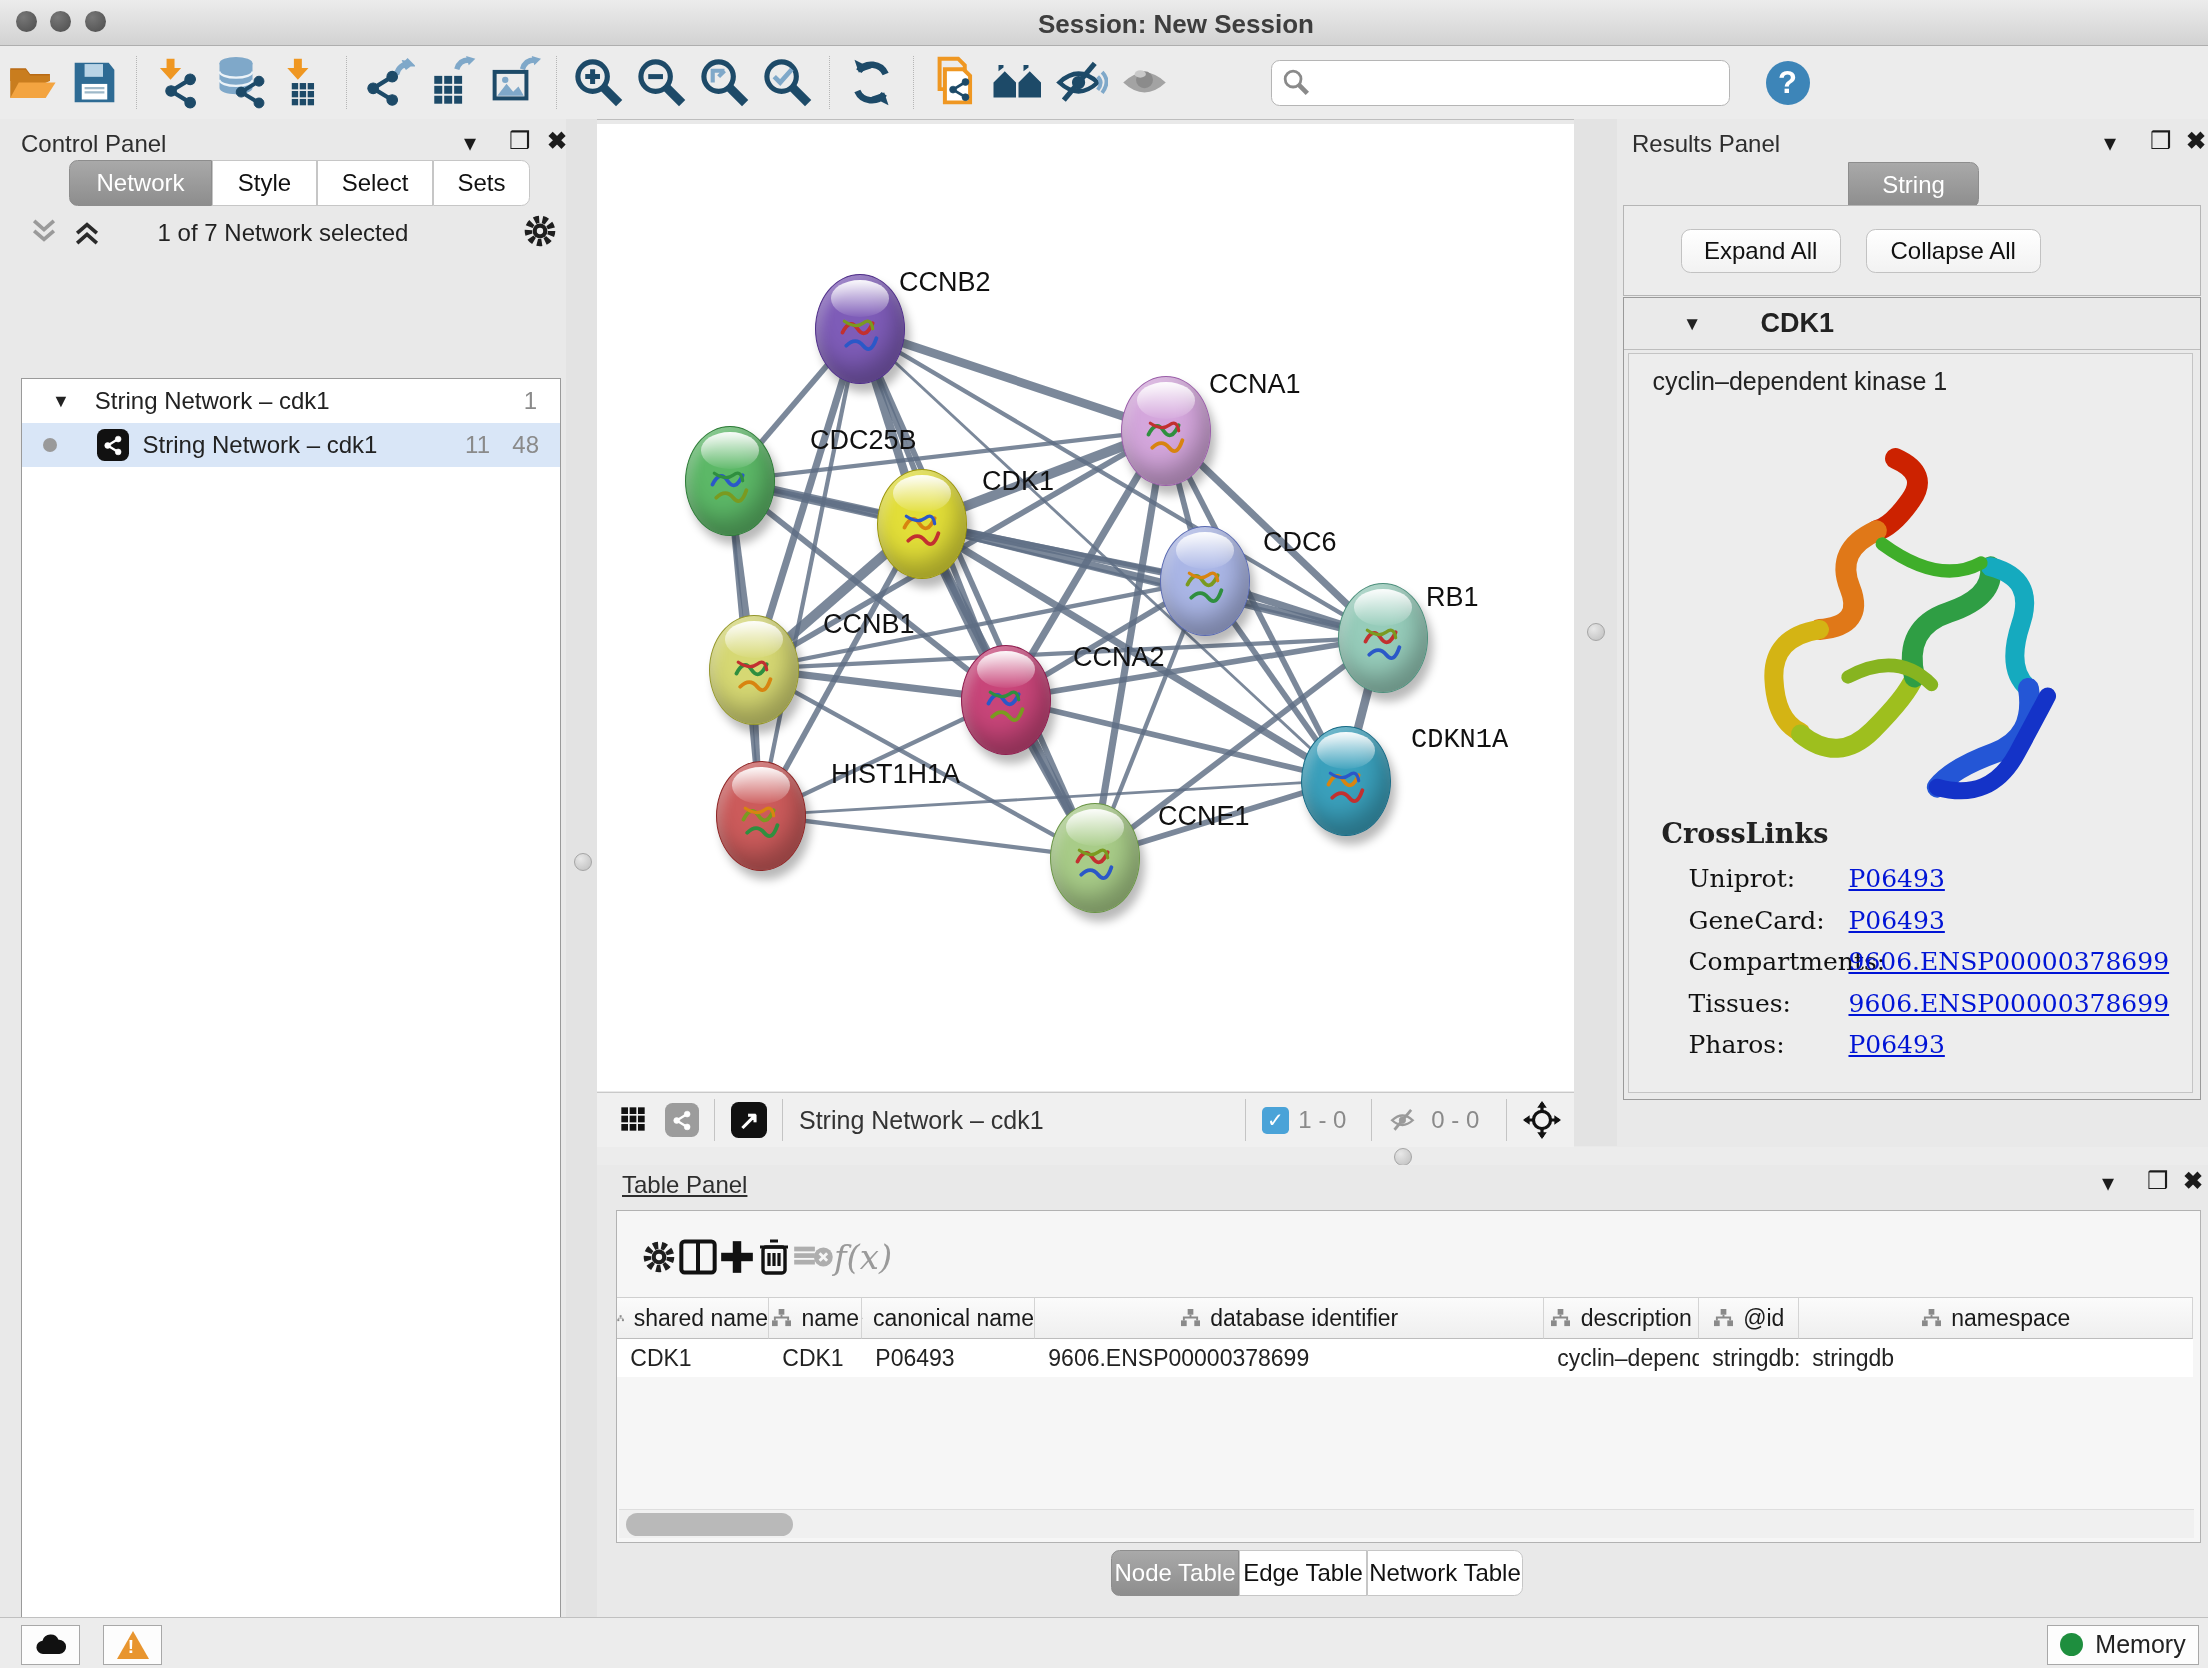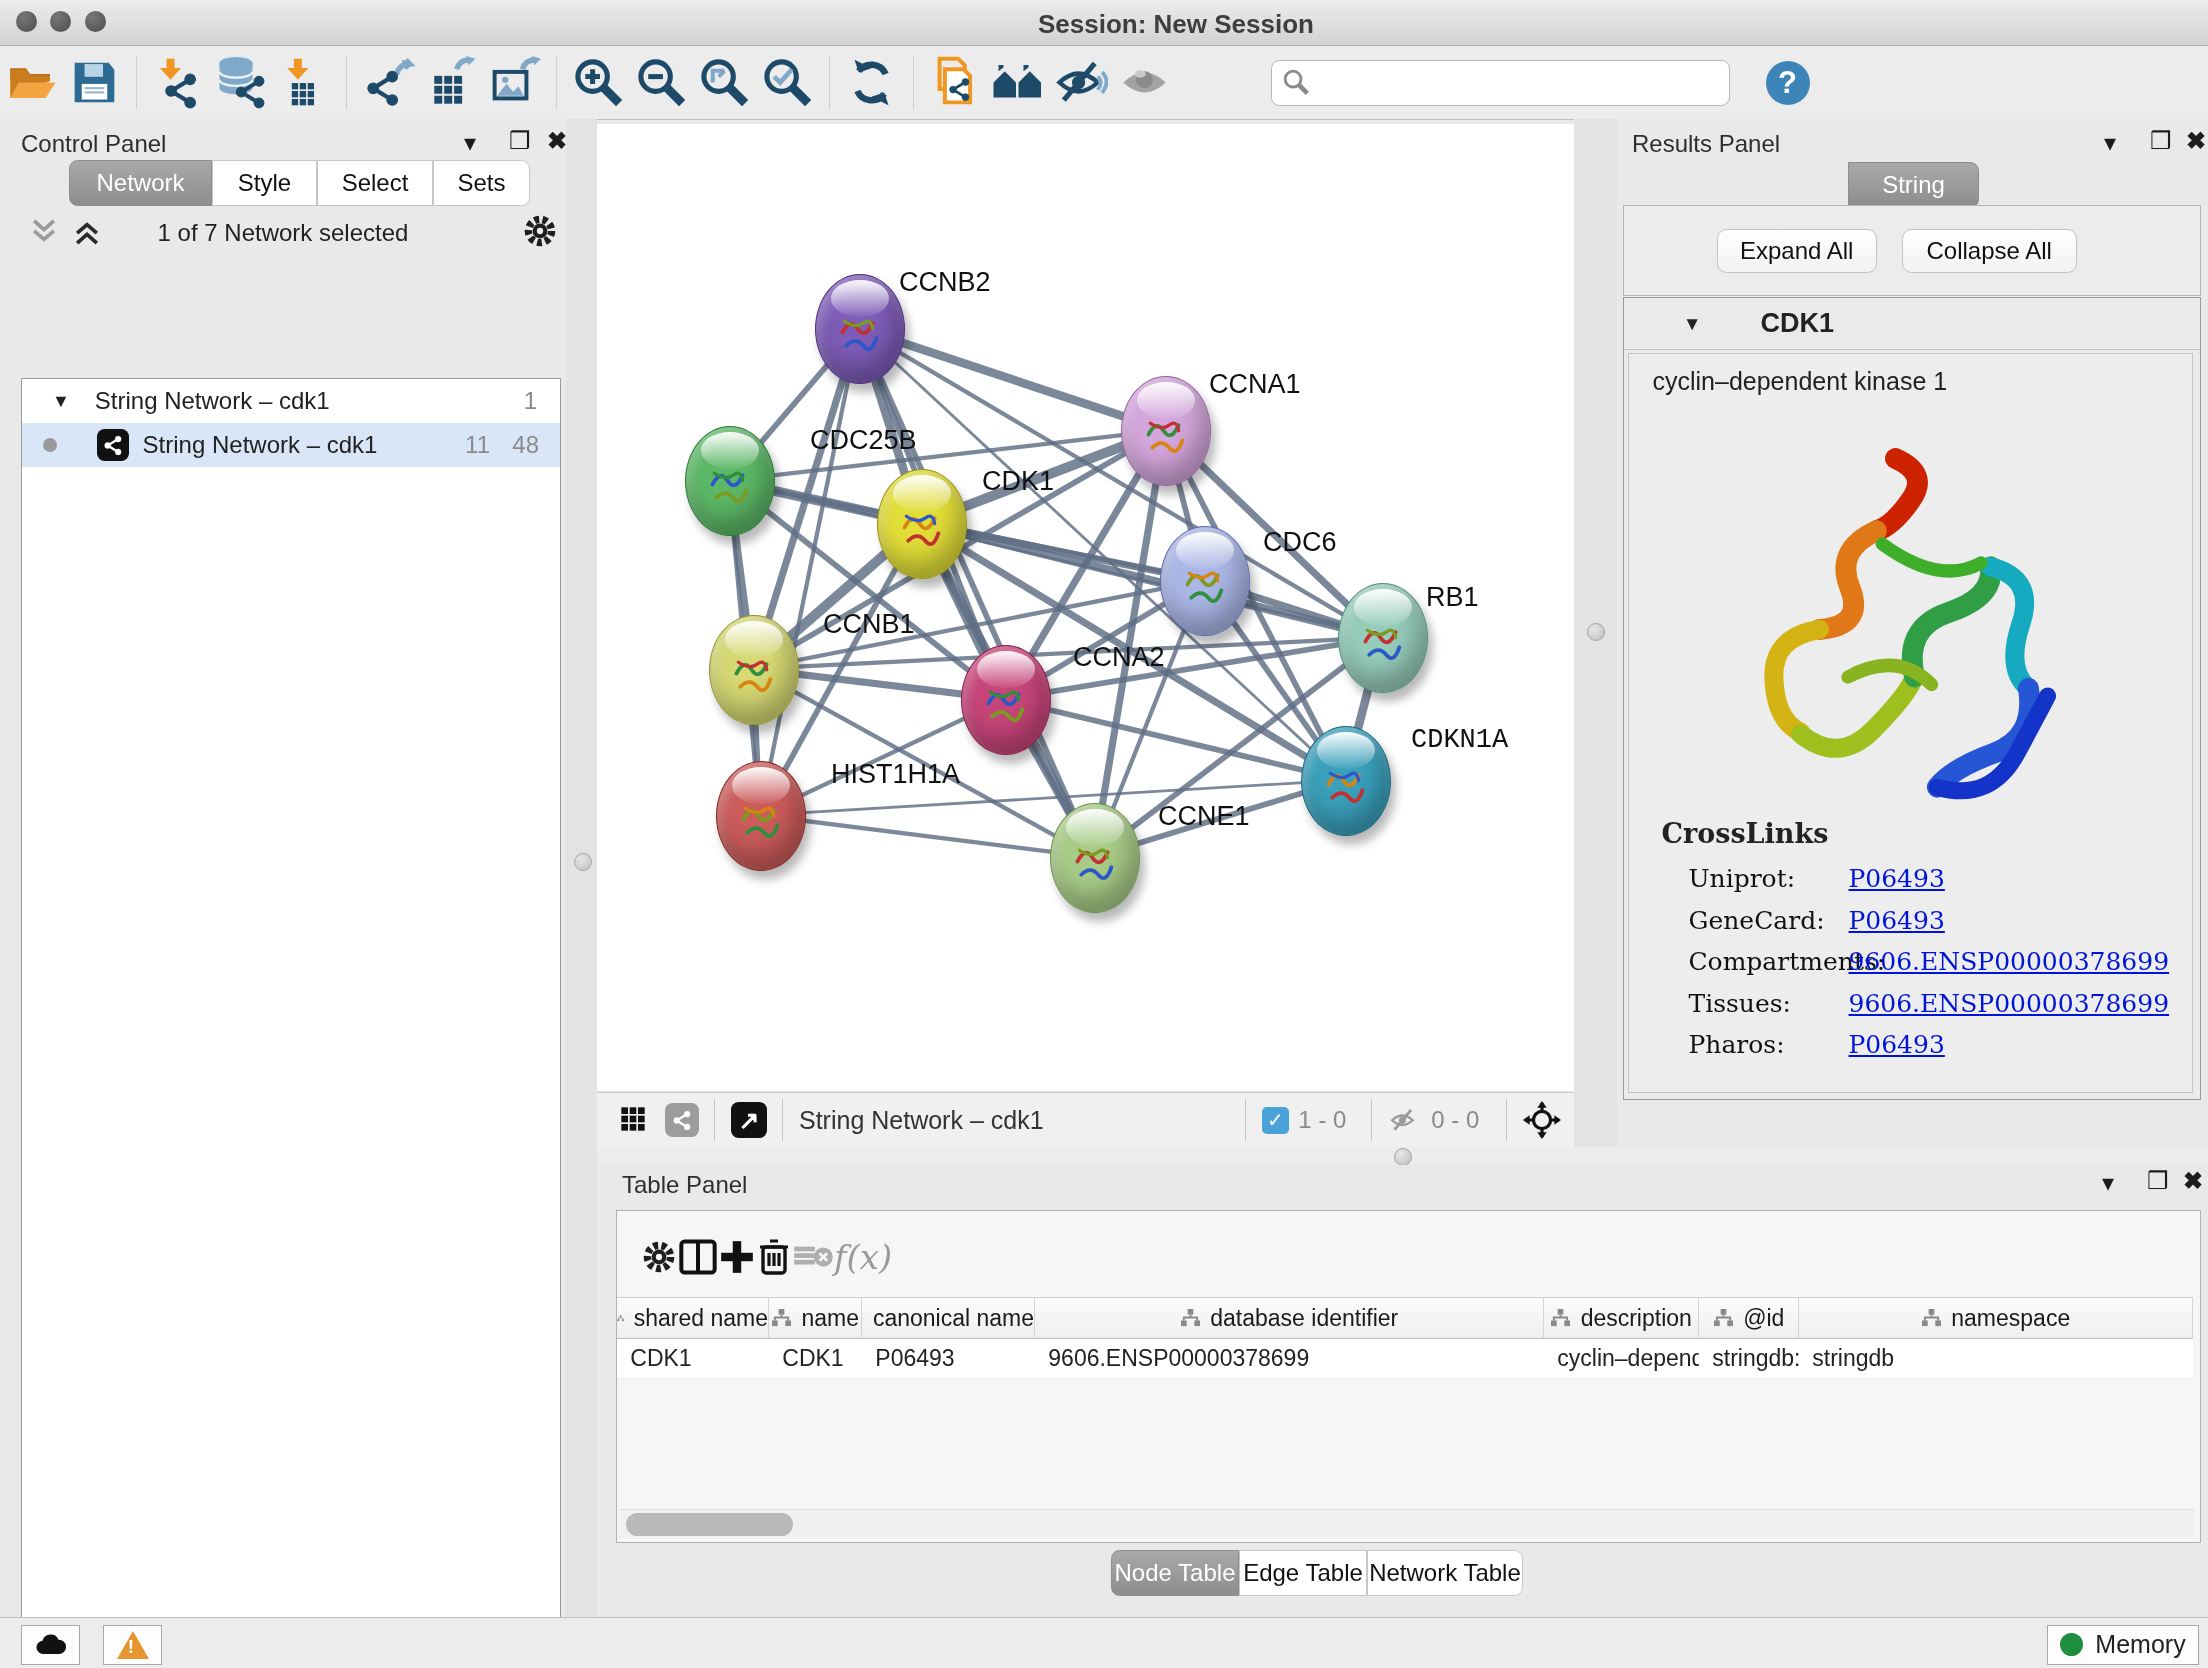--- a/index.html
+++ b/index.html
@@ -43,21 +43,21 @@
   #net-toolbar{left:597px;top:1092px;width:977px;height:54px;background:#f0f0f0;border-top:1px solid #c9c9c9;
                border-bottom:1px solid #c9c9c9;display:flex;align-items:center;}
   .ntsep{width:1px;height:42px;border-left:1px solid #c4c4c4;margin:0 15px;flex:0 0 auto;}
   .gray-sq{width:34px;height:34px;border-radius:7.6px;background:#9c9c9c;display:flex;align-items:center;justify-content:center;}
   .blk-sq{width:36px;height:36px;border-radius:7.6px;background:#111;color:#fff;font-size:25px;font-weight:bold;
           display:flex;align-items:center;justify-content:center;}
   
   .knob{width:16px;height:16px;border-radius:50%;background:radial-gradient(circle at 35% 30%,#e8e8e8,#bdbdbd);border:1px solid #a5a5a5;}
   
   .btn{background:linear-gradient(#ffffff,#f2f2f2);border:1px solid #c2c2c2;border-radius:9.5px;
-       font-size:24px;display:flex;align-items:center;justify-content:center;color:#111;margin-left:36px;}
+       font-size:24px;display:flex;align-items:center;justify-content:center;color:#111;}
   #rp-entrybox{left:1623px;top:297px;width:580px;height:801px;border:1.9px solid #9a9a9a;background:#eaeaea;}
   .serif{font-family:"DejaVu Serif","Liberation Serif",serif;}
   .xl-row{display:flex;font-size:25px;margin:12.4px 0 0 59px;}
   .xl-label{width:160px;color:#111;}
   .xl-value a{color:#0014d6;}
   
   #tp-box{left:616px;top:1210px;width:1583px;height:331px;background:#f6f6f6;border:1.9px solid #b2b2b2;}
   #tp-icons{display:flex;align-items:center;padding:15px 0 0 23px;height:61px;}
   #nt-table{position:absolute;left:0;top:86px;width:1579px;}
   .th{display:flex;align-items:center;justify-content:center;gap:9.5px;height:42px;background:linear-gradient(#fbfbfb,#efefef);
@@ -577,21 +577,21 @@
             <div class="xl-row">
               <span class="xl-label">Pharos:</span>
               <span class="xl-value"><a href="#">P06493</a></span>
             </div>
           </div>
       </div>
     </div>
   </div>
 
   <div class="abs" style="left:597px;top:1165px;width:1611px;height:452px;background:#e9e9e9;">
-    <div class="abs panel-title" style="left:25px;top:5.7px;">Table Panel</div>
+    <div class="abs panel-title" style="left:25px;top:5.7px;text-decoration:underline;">Table Panel</div>
     <div class="abs ph-ico" style="left:1505px;top:3.8px;">▾</div>
     <div class="abs ph-ico" style="left:1550px;top:1.9px;">❒</div>
     <div class="abs ph-ico" style="left:1586px;top:1.9px;font-weight:bold;">✖</div>
 
     <div id="tp-box" class="abs" style="left:19px;top:45px;">
       <div id="tp-icons">
         <svg width="38" height="38" viewBox="0 0 36 36">
           <circle cx="18" cy="18" r="11" fill="none" stroke="#1e1e1e" stroke-width="7" stroke-dasharray="4.5 3.2"></circle>
           <circle cx="18" cy="18" r="7" fill="#1e1e1e"></circle>
             <circle cx="18" cy="18" r="3" fill="#f6f6f6"></circle>

